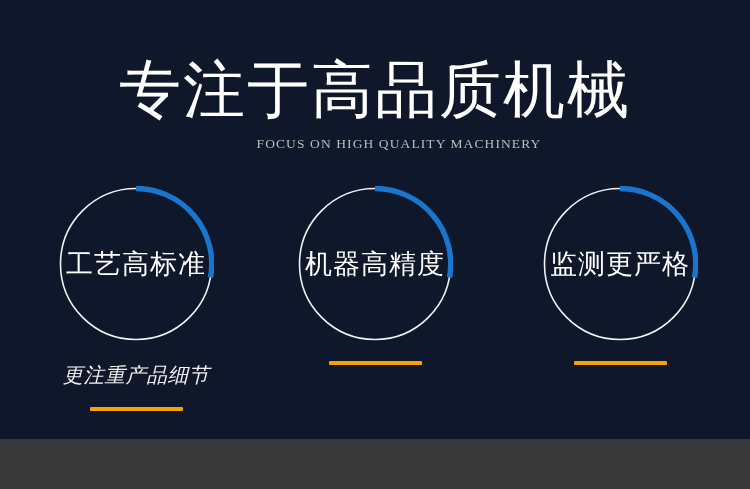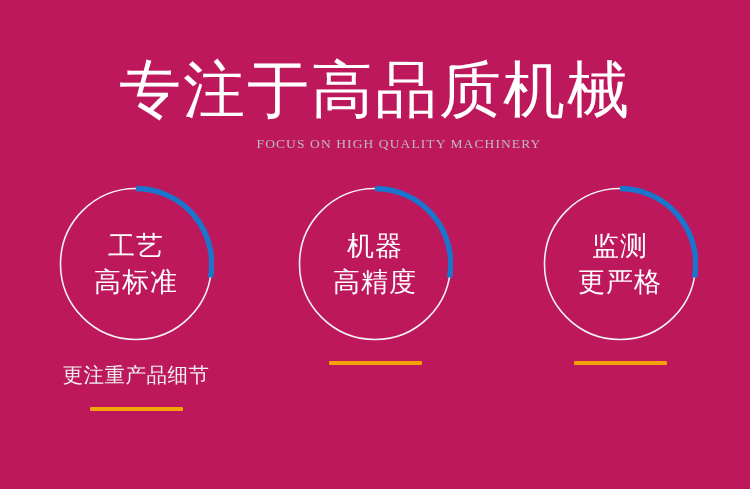--- a/index.html
+++ b/index.html
@@ -11,22 +11,22 @@
   }
 
   body {
     font-family: "Liberation Sans", "DejaVu Sans", sans-serif;
     background: #383838;
   }
 
   .banner {
     position: relative;
     width: 750px;
-    height: 489px;
-    background: #be185d;
+    height: 439px;
+    background: #0f172a;
     overflow: hidden;
   }
 
   
   .header {
     position: absolute;
     top: 54px;
     left: 0;
     width: 750px;
     text-align: center;
@@ -91,21 +91,21 @@
     display: block;
   }
 
   .ring-label {
     position: absolute;
     top: 0;
     left: 0;
     width: 156px;
     height: 156px;
     display: flex;
-    flex-direction: column;
+    flex-direction: row;
     align-items: center;
     justify-content: center;
   }
 
   .ring-line {
     font-size: 27px;
     line-height: 36px;
     font-weight: 400;
     color: #ffffff;
     letter-spacing: 1px;
@@ -113,20 +113,21 @@
   }
 
   .caption {
     margin-top: 20px;
     font-size: 20.5px;
     line-height: 26px;
     font-weight: 400;
     color: #f0f0f0;
     letter-spacing: 0.5px;
     white-space: nowrap;
+    font-style: italic;
   }
 
   .rule {
     margin: 19px auto 0 auto;
     width: 93px;
     height: 4px;
     border-radius: 1px;
     background: #f5a300;
   }
 </style>

